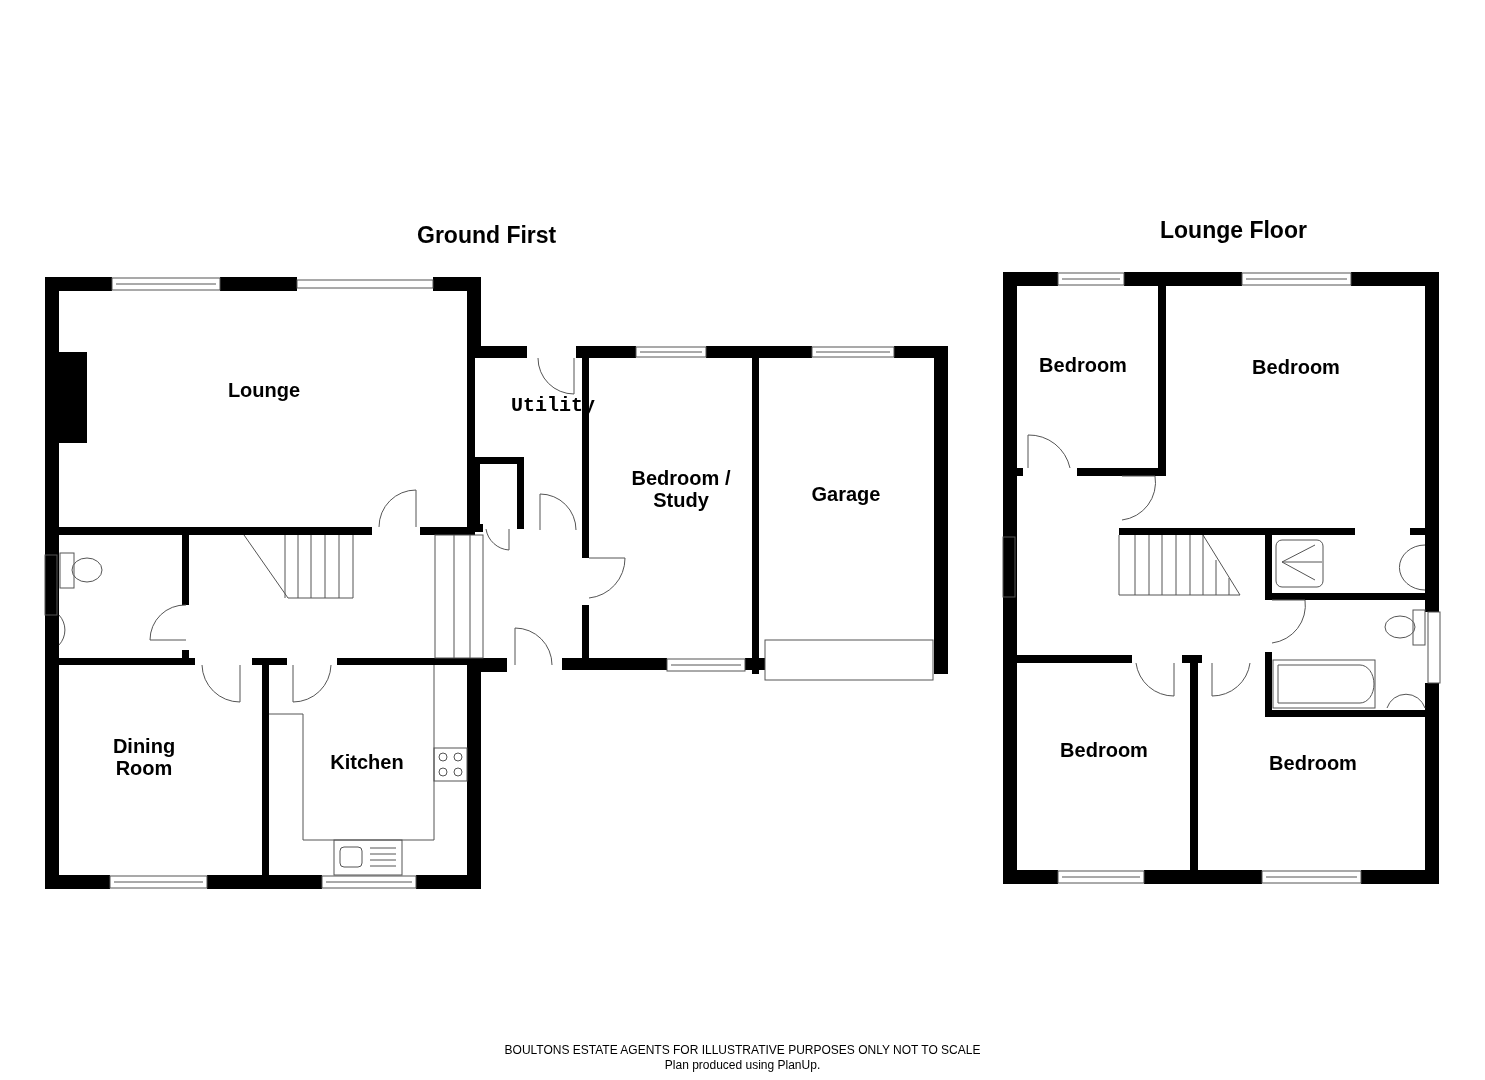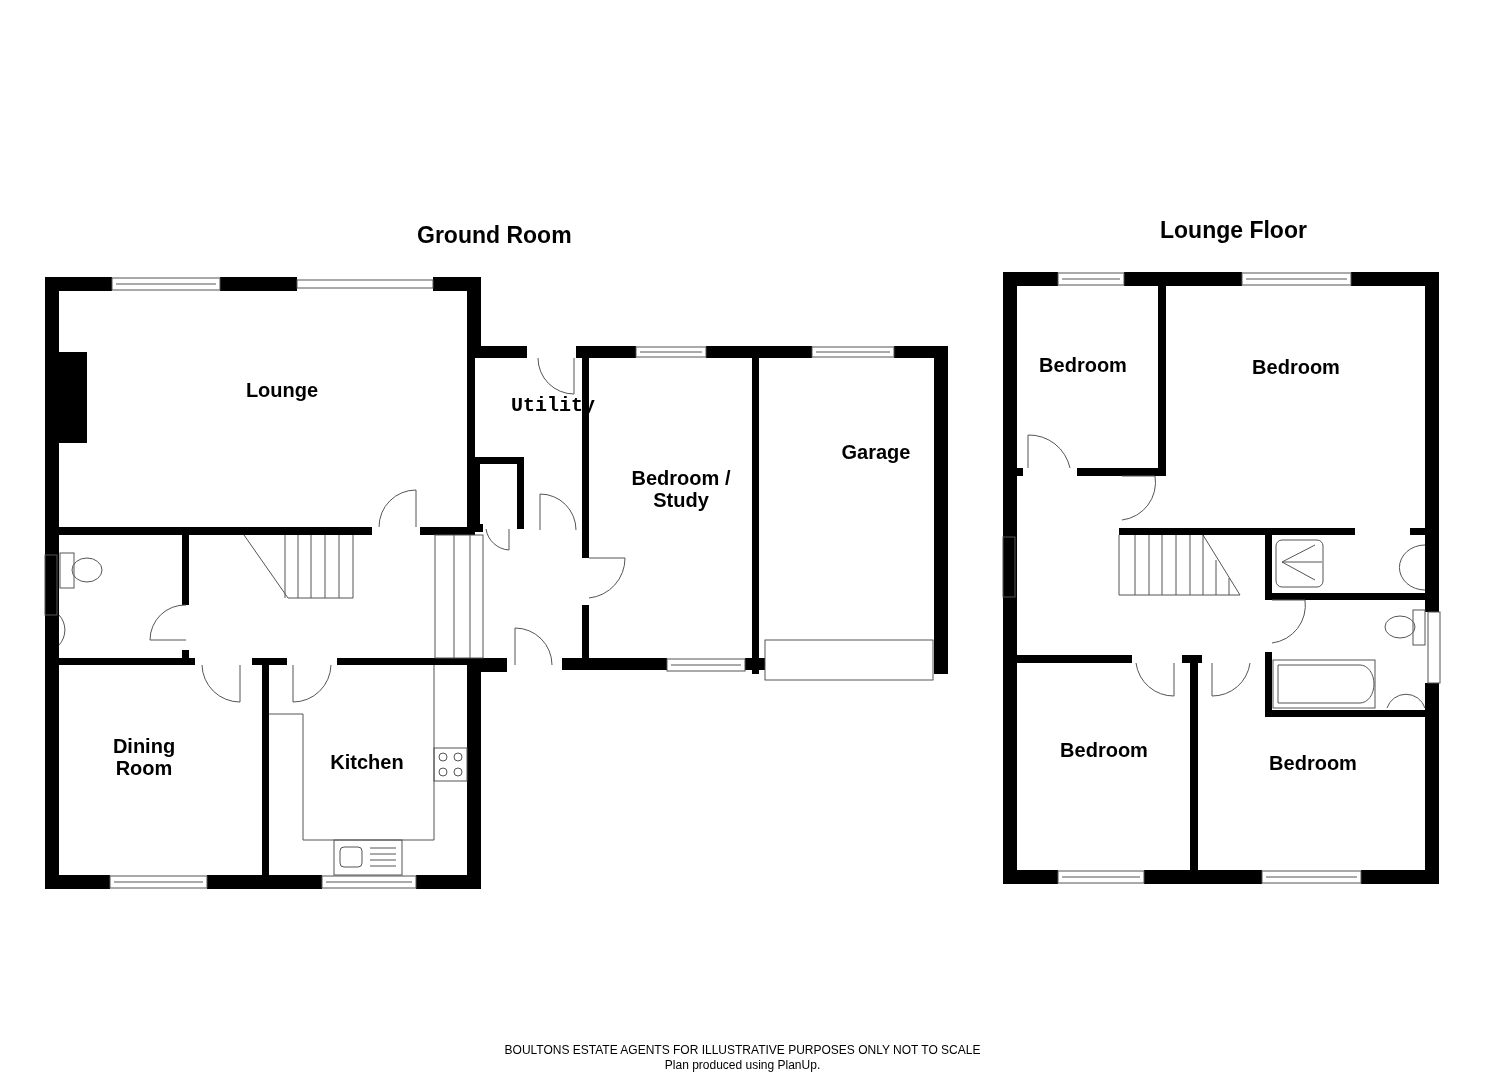--- a/index.html
+++ b/index.html
@@ -187,28 +187,28 @@
 
     <rect x="1413" y="610" width="12" height="35"></rect>
     <ellipse cx="1400" cy="627" rx="15" ry="11"></ellipse>
 
     <rect x="1273" y="660" width="102" height="48"></rect>
     <path d="M1278 665 L1360 665 A14 19 0 0 1 1360 703 L1278 703 Z"></path>
     <path d="M1387 708 A20 20 0 0 1 1425 708"></path>
   </g>
 </svg>
 
-<div class="title" style="left:417px;top:222px;">Ground Room</div>
+<div class="title" style="left:417px;top:222px;">Ground First</div>
 <div class="title" style="left:1160px;top:217px;">Lounge Floor</div>
 
-<div class="room-label" style="left:264px;top:390px;margin-left:18px;">Lounge</div>
+<div class="room-label" style="left:264px;top:390px;">Lounge</div>
 <div class="room-label" style="left:553px;top:406px;font-family:Liberation Mono, monospace;">Utility</div>
 <div class="room-label" style="left:673px;top:489px;margin-left:8px;">Bedroom /
 Study</div>
-<div class="room-label" style="left:846px;top:452px;margin-left:30px;">Garage</div>
+<div class="room-label" style="left:846px;top:494px;">Garage</div>
 <div class="room-label" style="left:144px;top:757px;">Dining
 Room</div>
 <div class="room-label" style="left:367px;top:734px;margin-top:28px;">Kitchen</div>
 
 <div class="room-label" style="left:1083px;top:365px;">Bedroom</div>
 <div class="room-label" style="left:1296px;top:367px;">Bedroom</div>
 <div class="room-label" style="left:1104px;top:750px;">Bedroom</div>
 <div class="room-label" style="left:1313px;top:763px;">Bedroom</div>
 
 <div class="footer" style="top:1043px;">BOULTONS ESTATE AGENTS FOR ILLUSTRATIVE PURPOSES ONLY NOT TO SCALE</div>

